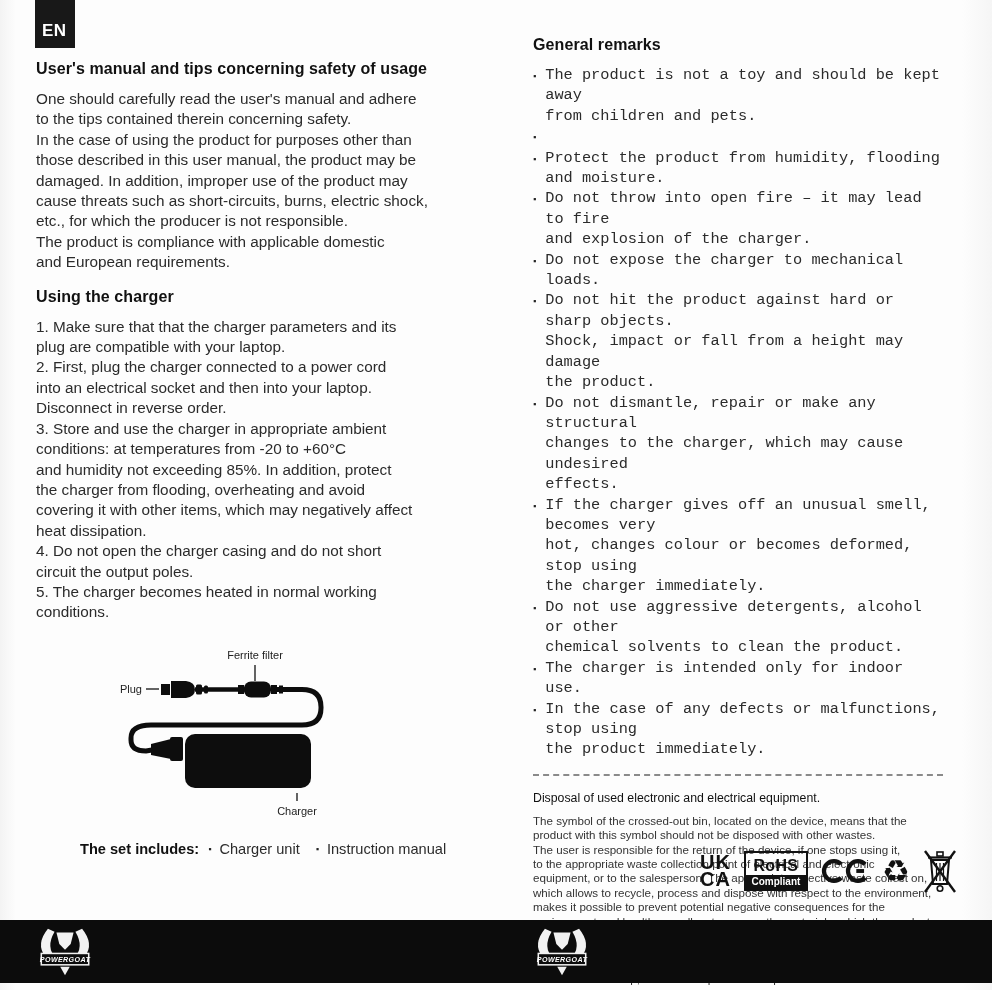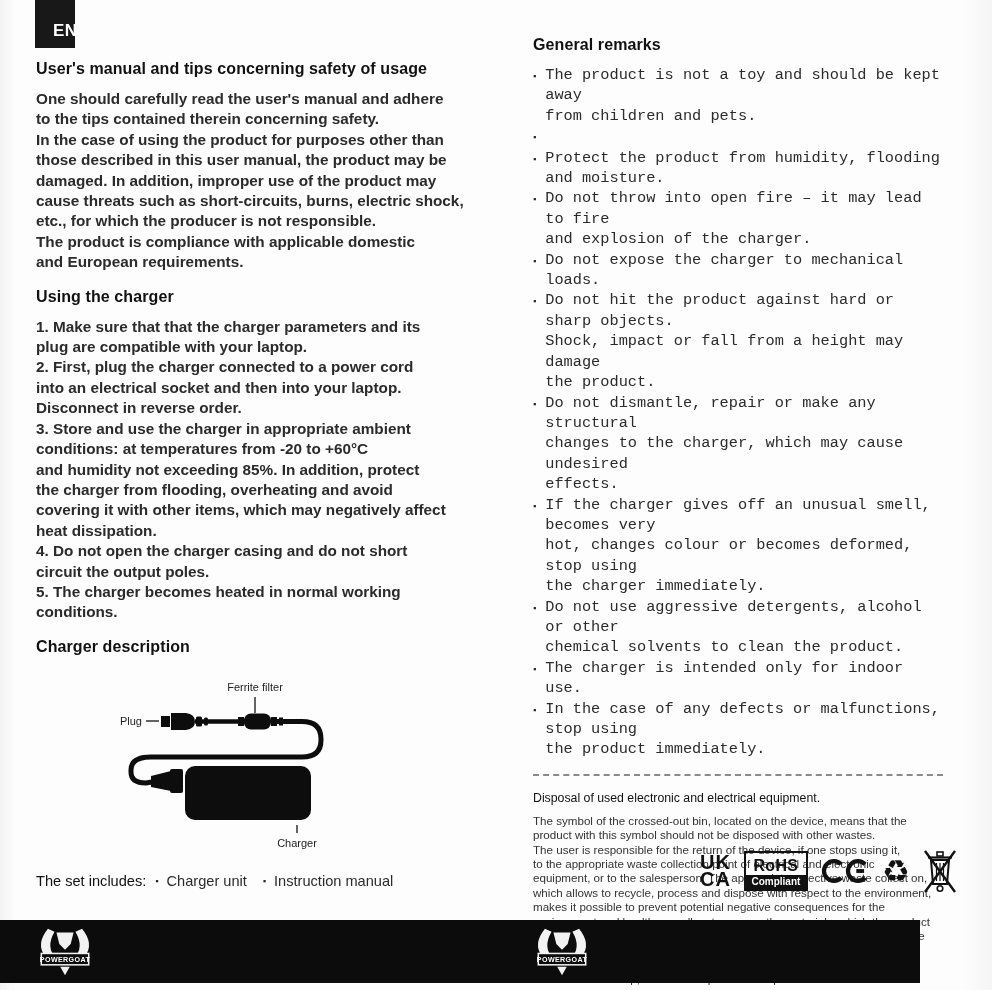--- a/index.html
+++ b/index.html
@@ -5,52 +5,52 @@
   * { margin:0; padding:0; box-sizing:border-box; }
   html,body { background:#e8e8e8; }
   .page {
     position:relative; width:992px; height:990px; overflow:hidden;
     background:linear-gradient(90deg,#f3f3f3 0,#fdfdfd 16px,#fdfdfd 97%,#f5f5f5 100%);
     font-family:"Liberation Sans", sans-serif; color:#2b2b2b;
   }
   .lang-badge {
     position:absolute; left:35px; top:0; width:40px; height:48px; background:#181818;
     color:#fff; font-weight:bold; font-size:17px;
-    display:flex; align-items:flex-end; padding:0 0 7px 18px; letter-spacing:0.5px;
+    display:flex; align-items:flex-end; padding:0 0 7px 7px; letter-spacing:0.5px;
   }
   .col-left  { position:absolute; left:36px;  top:60px; width:450px; }
   .col-right { position:absolute; left:533px; top:36px; width:412px; }
   h2 { font-size:16px; font-weight:bold; color:#111; letter-spacing:0.1px; }
-  .para { font-size:15.3px; line-height:20.4px; white-space:pre-line; color:#2b2b2b;font-weight:bold; }
+  .para { font-size:15.3px; line-height:20.4px; white-space:pre-line; color:#2b2b2b; }
   .col-left h2 { margin:0 0 11px 0; }
   .sect { margin-bottom:13px; }
   .sect-gap { margin-top:15px; }
   .diagram-wrap { margin:14px 0 0 22px; }
   .diagram-label { font-size:11px; fill:#222; }
   .set-includes { display:flex; align-items:baseline; gap:9px; margin:17px 0 0 0; font-size:14.6px; }
-  .set-includes .lbl { font-weight:normal; color:#111; }
+  .set-includes .lbl { font-weight:bold; color:#111;margin-left:44px; }
   .inline-item { display:flex; align-items:baseline; gap:8px; }
   .sq-bullet { font-size:9px; color:#222; position:relative; top:-2px; }
   .remarks { list-style:none; margin-top:11px; }
   .remarks li { display:flex; gap:9px; }
   .remarks .sq-bullet { line-height:20.4px; top:0; padding-top:1px; }
   .remarks .txt { font-size:15.3px; line-height:20.4px; white-space:pre-line;font-family:Liberation Mono, monospace; }
   .dashed-sep { border:none; border-top:2px dashed #8a8a8a; margin:14px 2px 15px 0; }
   .disposal-h { font-size:12.3px; font-weight:normal; color:#111; margin-bottom:9px; }
   .disposal-t { font-size:11.6px; line-height:14.4px; white-space:pre-line; color:#333; }
   .certs {
     position:absolute; left:700px; top:845px; width:265px; height:52px;
     display:flex; align-items:center; gap:13px;
   }
   .ukca { font-size:20px; font-weight:800; line-height:17px; letter-spacing:1px; color:#111; }
   .rohs { border:2px solid #111; width:64px; text-align:center; }
   .rohs-top { font-size:16px; font-weight:800; color:#111; padding:4px 2px 0; letter-spacing:0.3px; }
   .rohs-bottom { background:#111; color:#fff; font-size:10px; padding:1px 2px 2px;font-weight:bold; }
   .footer {
-    position:absolute; left:0; top:920px; width:920px; height:63px; background:#0c0c0c;
+    position:absolute; left:0; top:920px; width:992px; height:63px; background:#0c0c0c;font-style:italic;
   }
   .goat-logo { position:absolute; top:5px; }
   .goat-1 { left:33px; }
   .goat-2 { left:530px; }
   .icon { display:inline-block; }
   .recycle-glyph { font-size:31px; color:#111; line-height:1; }
 </style>
 </head>
 <body>
 
@@ -87,21 +87,20 @@
 the charger from flooding, overheating and avoid
 covering it with other items, which may negatively affect
 heat dissipation.
 4. Do not open the charger casing and do not short
 circuit the output poles.
 5. The charger becomes heated in normal working
 conditions.</div>
     </div>
 
     <div class="sect-gap">
-      <h2>Charger description</h2>
       <div class="diagram-wrap">
         <svg width="380" height="182" viewBox="0 0 380 182">
 
           <text x="197" y="21" text-anchor="middle" class="diagram-label">Ferrite filter</text>
           <line x1="197" y1="27" x2="197" y2="43" stroke="#222" stroke-width="1.4"></line>
 
           <text x="84" y="55" text-anchor="end" class="diagram-label">Plug</text>
           <line x1="88" y1="51" x2="101" y2="51" stroke="#222" stroke-width="1.4"></line>
 
           <g>

